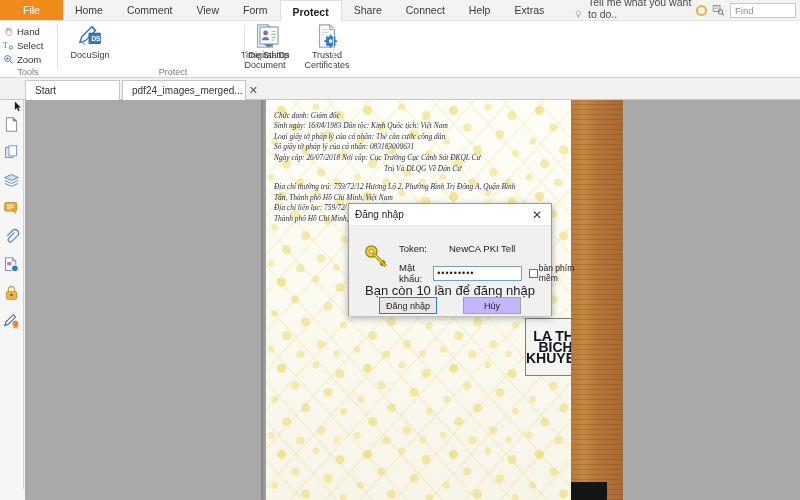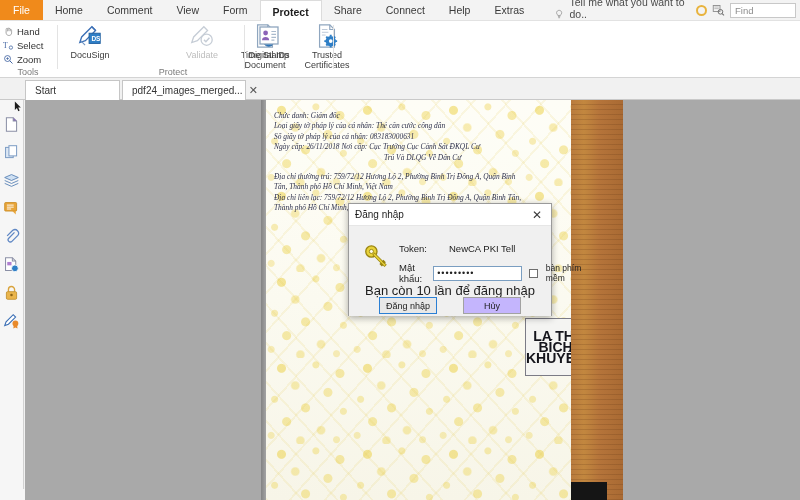--- a/index.html
+++ b/index.html
@@ -15,21 +15,21 @@
   
   .menubar {
     position: absolute; left: 0; top: 0; width: 800px; height: 21px;
     background: #f3f3f3;
     border-bottom: 1px solid #e2e2e2;
     display: flex; align-items: stretch;
     font-size: 10.5px; color: #3b3b3b;
   }
   .menu-file {
     background: #f08a1b; color: #fff;
-    padding: 0 13px; display: flex; align-items: center;
+    padding: 0 23px; display: flex; align-items: center;
     font-size: 10.5px;
   }
   .menu-item {
     padding: 0 12px; display: flex; align-items: center;
     white-space: nowrap; color: #3a3a3a;
   }
   .menu-item.active {
     background: #ffffff;
     border-left: 1px solid #dcdcdc; border-right: 1px solid #dcdcdc;
     border-top: 1px solid #dcdcdc;
@@ -243,21 +243,21 @@
   .tokenval { margin-left: 8px; }
   .pwbox {
     width: 108px; height: 15px; background: #fff; border: 1px solid #7a9ec1;
     font-size: 9px; letter-spacing: 1px; color: #222;
     display: flex; align-items: center; padding-left: 3px;
   }
   .cbox {
     width: 9px; height: 9px; border: 1px solid #6e6e6e; background: #fff;
     margin-left: 7px; flex: 0 0 9px;
   }
-  .cbox-lbl { margin-left: 8px; font-size: 8.5px; }
+  .cbox-lbl { margin-left: 1px; font-size: 8.5px; }
   .hint {
     position: absolute; left: 0; top: 57px; width: 100%; text-align: center;
     font-size: 13px; color: #1d1d1d;
   }
   .dlg-btns {
     position: absolute; left: 0; top: 71px; width: 100%;
     display: flex; justify-content: center; gap: 26px;
   }
   .dbtn {
     width: 58px; height: 17px; background: #c4b5fd; border: 1px solid #a2a2a2;
@@ -349,30 +349,20 @@
             <path d="M16 4l4 4" stroke="#3b6fb5" stroke-width="1.4"></path>
             <path d="M4.2 19.3l4.5 4.5" stroke="#6f94c4" stroke-width="1.2"></path>
             <rect x="13" y="11" width="12" height="11" fill="#2f7fc6" stroke="#1f5f9e" stroke-width="1"></rect>
             <text x="15.5" y="19.6" font-size="7" fill="#ffffff" font-family="Liberation Sans, sans-serif" font-weight="bold">DS</text>
           </svg>
         </div>
         <div class="lbl">DocuSign</div>
       </div>
 
 
-      <div class="rbtn disabled" style="left:116px">
-        <div class="bi">
-          <svg width="26" height="26" viewBox="0 0 28 28">
-            <path d="M3 21l2-6 11-11 4 4-11 11-6 2z" fill="#ffffff" stroke="#c6cdd6" stroke-width="1.4"></path>
-            <circle cx="19" cy="18" r="6" fill="#ffffff" stroke="#c6cdd6" stroke-width="1.4"></circle>
-            <path d="M16.2 18.2l2 2 3.8-4.2" fill="none" stroke="#c6cdd6" stroke-width="1.6"></path>
-          </svg>
-        </div>
-        <div class="lbl">Validate</div>
-      </div>
 
       <div class="rbtn" style="left:174px; width:66px">
         <div class="bi">
           <svg width="24" height="26" viewBox="0 0 24 28">
             <path d="M4 2h11l5 5v19H4z" fill="#ffffff" stroke="#8fa6bf" stroke-width="1.3"></path>
             <path d="M15 2v5h5" fill="none" stroke="#8fa6bf" stroke-width="1.3"></path>
             <path d="M6.5 7h6M6.5 10h7M6.5 13h4" stroke="#b9c6d6" stroke-width="1"></path>
             <circle cx="16" cy="19" r="6" fill="#2f7fc6" stroke="#1f5f9e" stroke-width="1"></circle>
             <path d="M16 15.6V19l2.4 1.6" stroke="#ffffff" stroke-width="1.4" fill="none"></path>
           </svg>
@@ -473,23 +463,24 @@
     <div class="vscroll-l"></div>
     <div class="paper-shadow"></div>
 
     <div class="paper">
       <div class="paper-tex"></div>
       <div class="paper-tex2"></div>
 
       <div class="doctext">
         <div class="ln faded it" style="padding-left:42px">&nbsp;</div>
         <div class="ln it">Chức danh:      Giám đốc</div>
+        <div class="ln it">Sinh ngày:        16/04/1983          Dân tộc:   Kinh                    Quốc tịch:  Việt Nam</div>
         <div class="ln it">Loại giấy tờ pháp lý của cá nhân:      Thẻ căn cước công dân</div>
         <div class="ln it">Số giấy tờ pháp lý của cá nhân:  083183000631</div>
-        <div class="ln it">Ngày cấp:      26/11/2018                Nơi cấp:   Cục Trưởng Cục Cảnh Sát ĐKQL Cư</div>
+        <div class="ln it">Ngày cấp:      26/07/2018                Nơi cấp:   Cục Trưởng Cục Cảnh Sát ĐKQL Cư</div>
         <div class="ln it indent2">Trú Và DLQG Về Dân Cư</div>
         <div class="ln" style="height:8px"></div>
         <div class="ln it">Địa chỉ thường trú: 759/72/12 Hương Lộ 2, Phường Bình Trị Đông A, Quận Bình</div>
         <div class="ln it">Tân, Thành phố Hồ Chí Minh, Việt Nam</div>
         <div class="ln it">Địa chỉ liên lạc: 759/72/12 Hương Lộ 2, Phường Bình Trị Đông A, Quận Bình Tân,</div>
         <div class="ln it">Thành phố Hồ Chí Minh, Việt Nam</div>
       </div>
 
       <div class="idcard">
         <div class="idcard-name">

